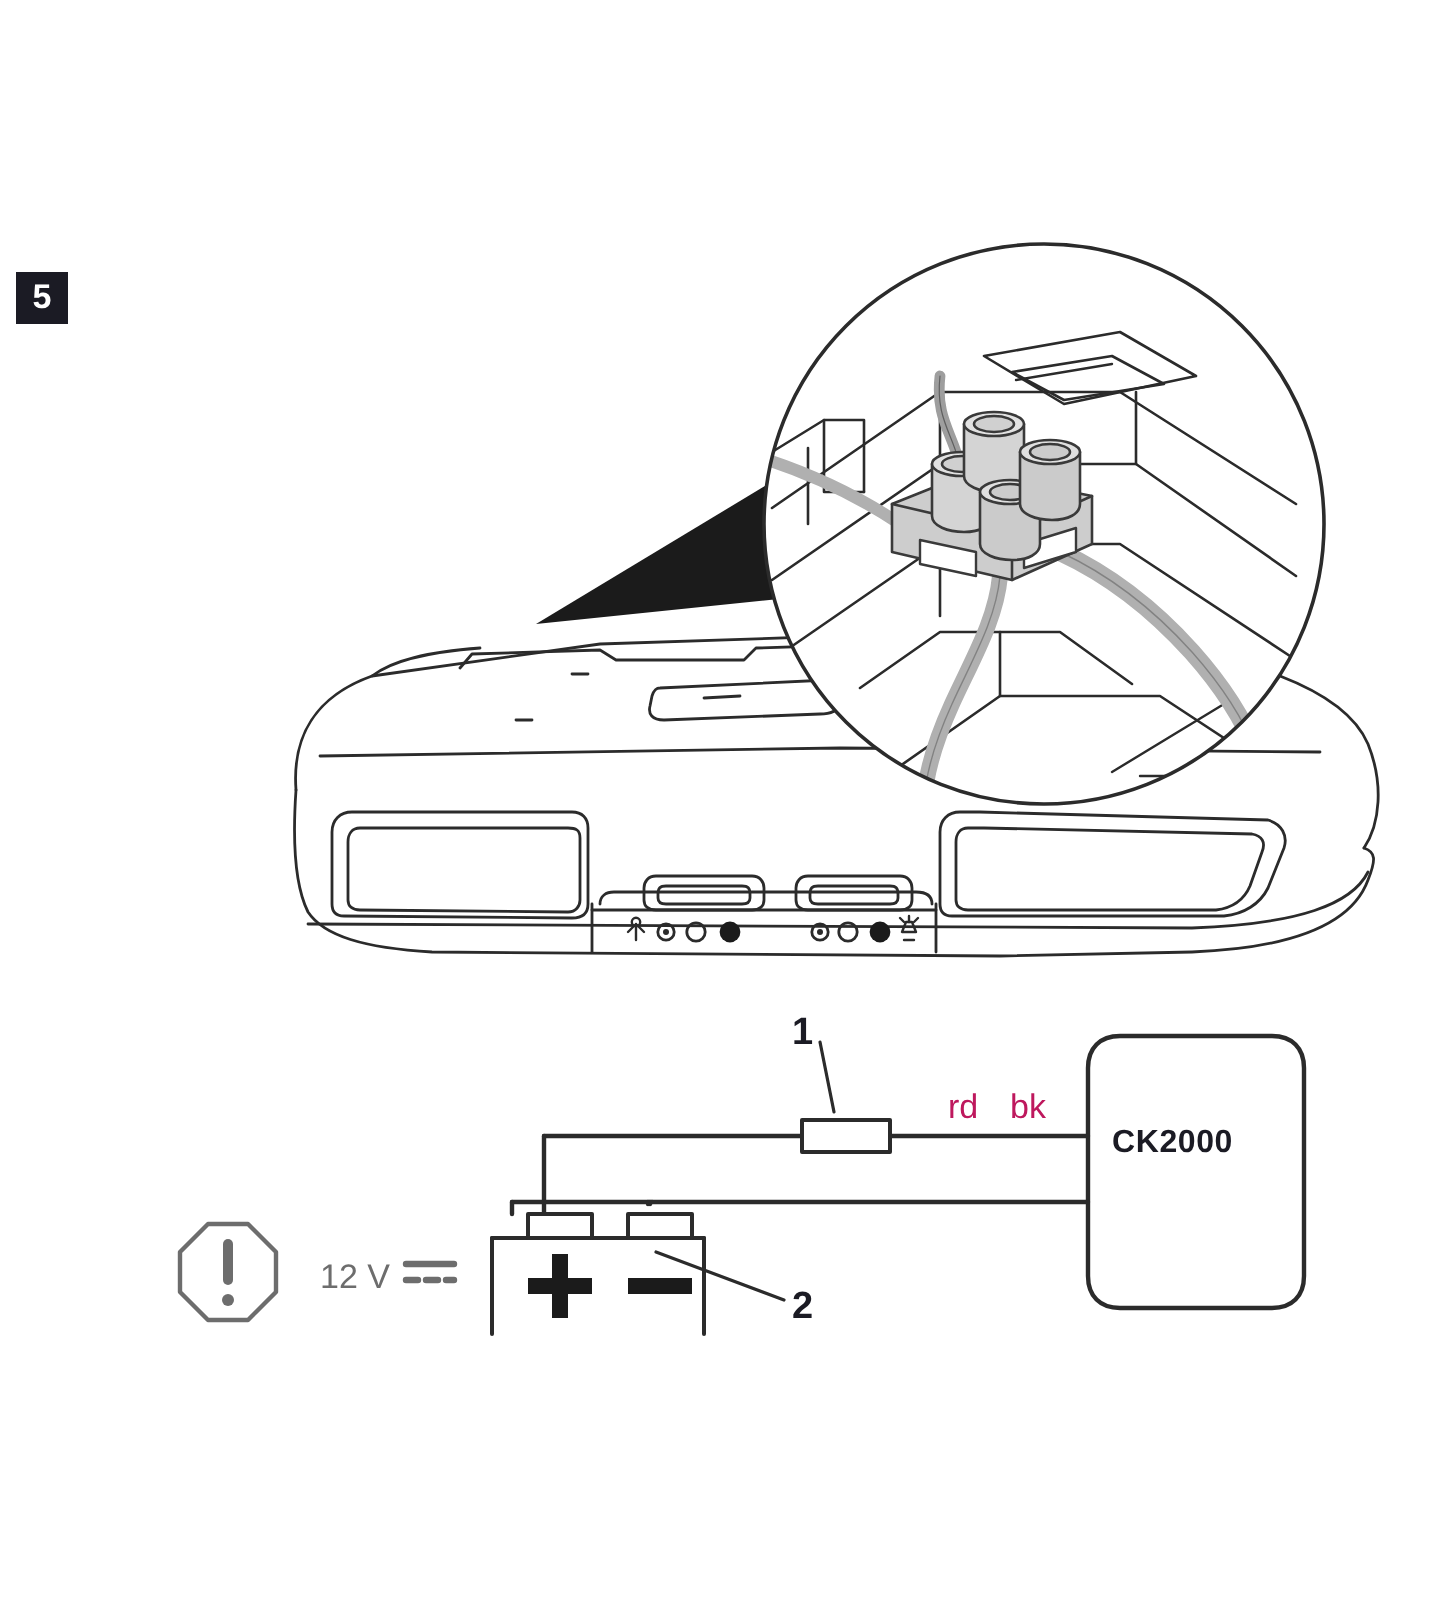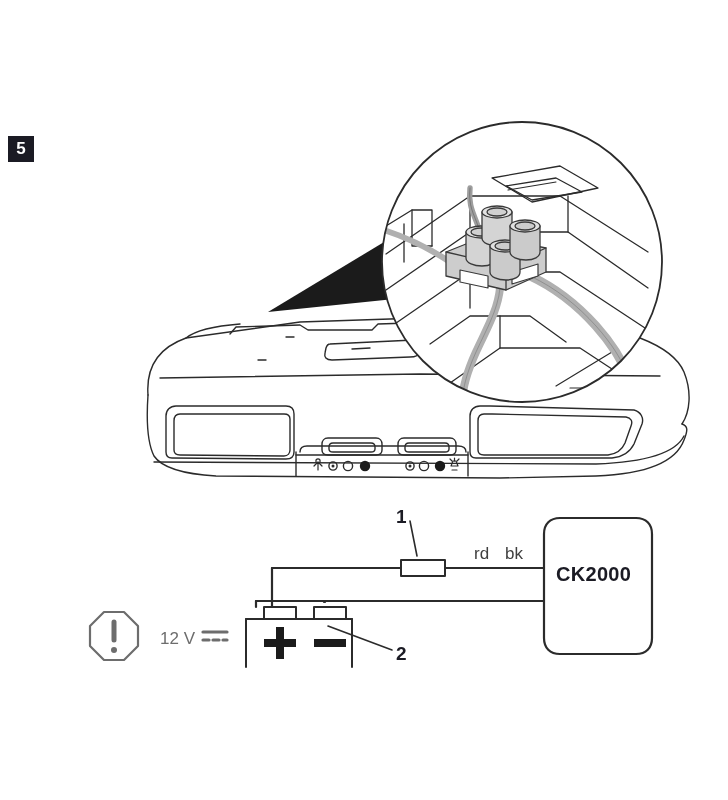--- a/index.html
+++ b/index.html
@@ -44,25 +44,25 @@
     font-family: "Liberation Sans", sans-serif;
     white-space: nowrap;
   }
   .callout-num {
     font-size: 19px;
     font-weight: bold;
     color: #1b1b24;
   }
   .wire-label {
     font-size: 17px;
-    color: #404040;
+    color: #be185d;
     font-weight: normal;
   }
   .unit-label {
-    font-size: 20px;
+    font-size: 16px;
     font-weight: bold;
     color: #1b1b24;
     letter-spacing: 0.3px;
   }
   .volt-label {
     font-size: 17px;
     color: #6d6d6d;
   }
   #ck2000-label {
     left: 556px;

